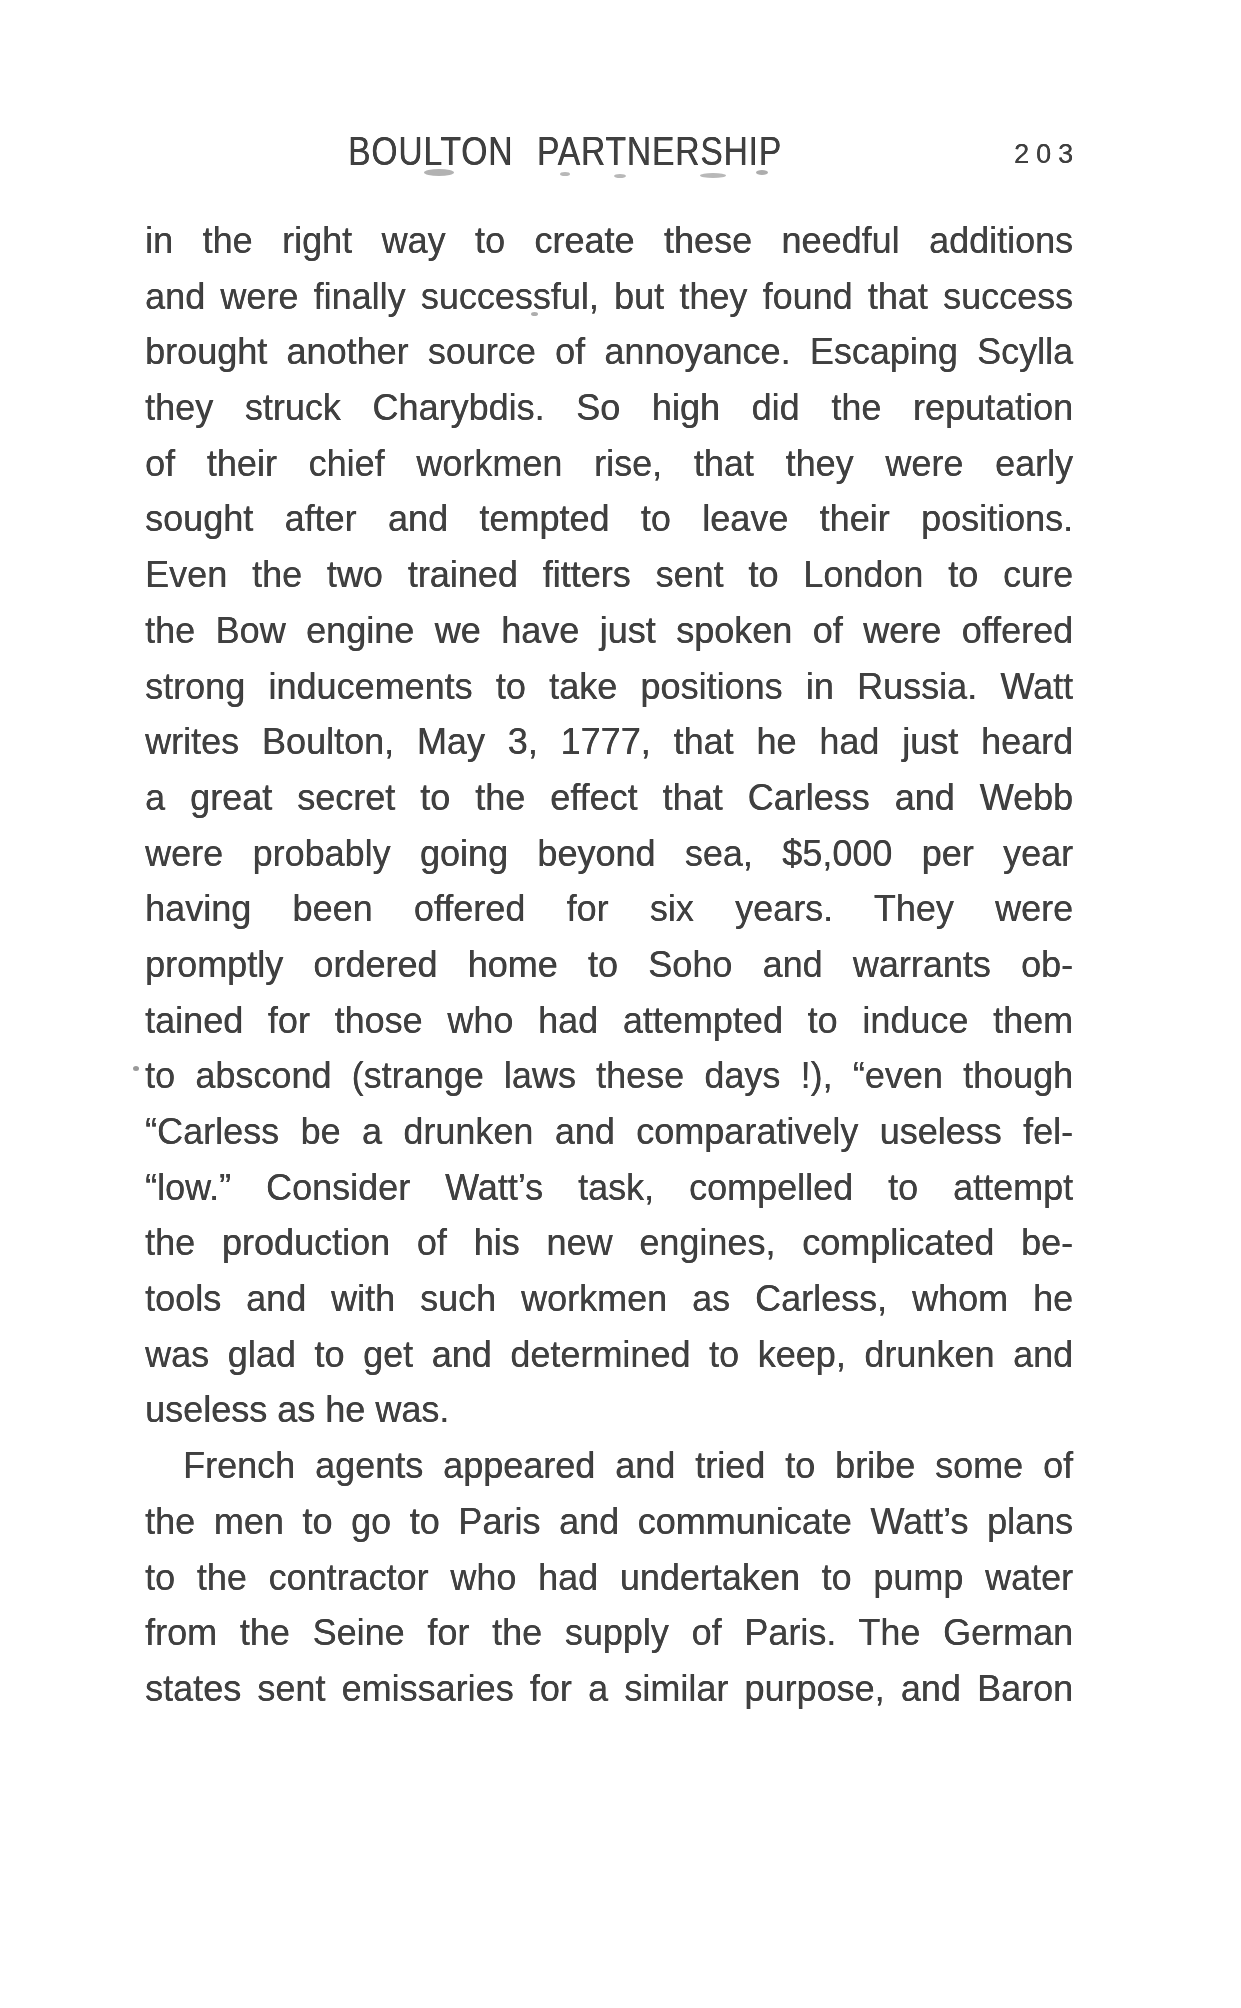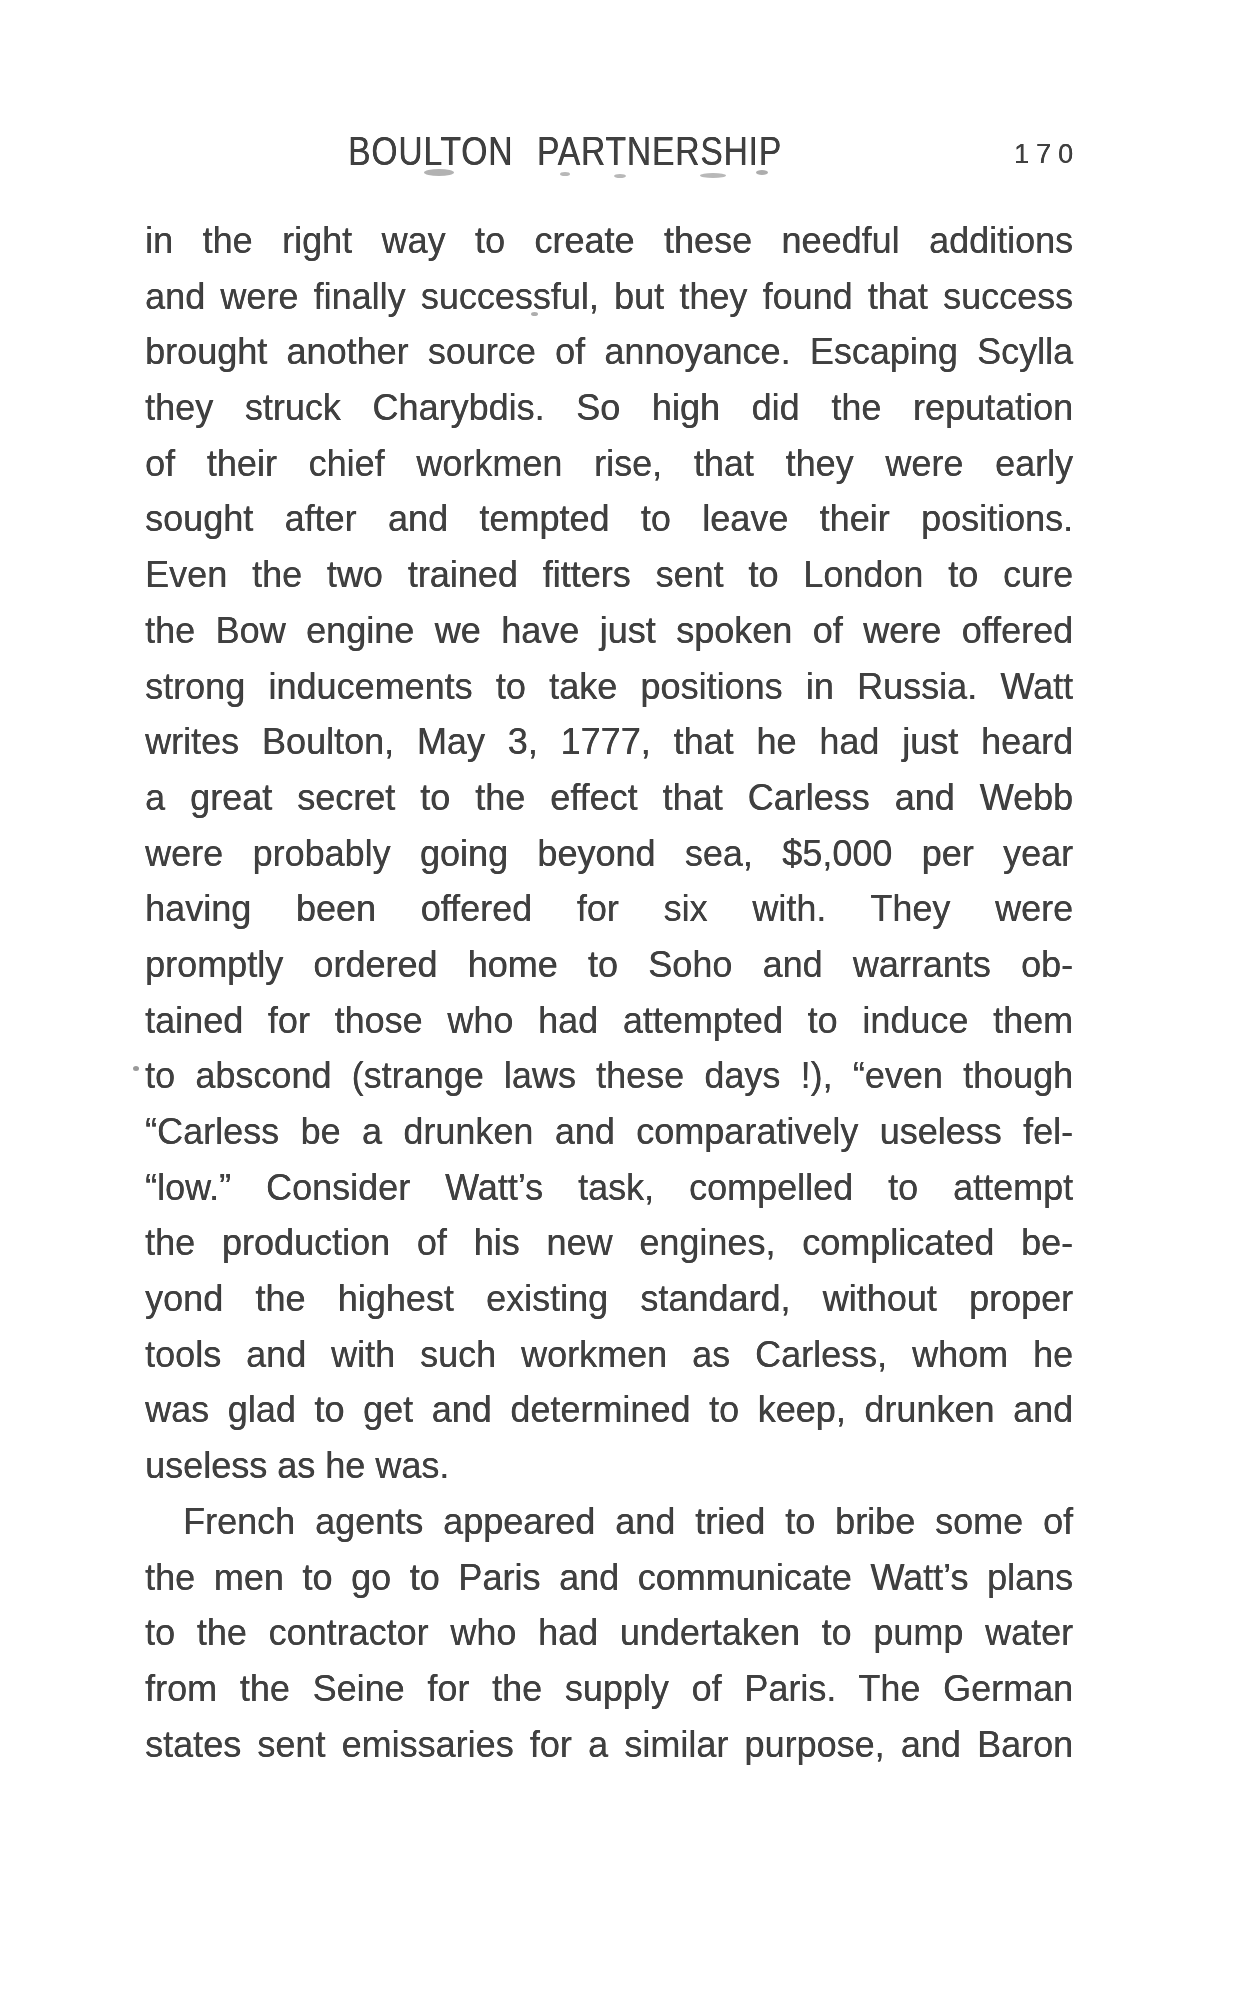--- a/index.html
+++ b/index.html
@@ -79,44 +79,43 @@
   .a6 { left: 133px; top: 1066px; width: 6px; height: 5px; opacity: 0.40; }
   .a7 { left: 531px; top: 312px; width: 7px; height: 4px; opacity: 0.32; }
 </style>
 </head>
 <body>
 
 <div class="page">
 
   <header class="running-head">
     <span class="head-title">BOULTON PARTNERSHIP</span>
-    <span class="page-number">170</span>
+    <span class="page-number">203</span>
   </header>
 
   <main class="text-block">
     <div class="line">in the right way to create these needful additions</div>
     <div class="line">and were finally successful, but they found that success</div>
     <div class="line">brought another source of annoyance. Escaping Scylla</div>
     <div class="line">they struck Charybdis. So high did the reputation</div>
     <div class="line">of their chief workmen rise, that they were early</div>
     <div class="line">sought after and tempted to leave their positions.</div>
     <div class="line">Even the two trained fitters sent to London to cure</div>
     <div class="line">the Bow engine we have just spoken of were offered</div>
     <div class="line">strong inducements to take positions in Russia. Watt</div>
     <div class="line">writes Boulton, May 3, 1777, that he had just heard</div>
     <div class="line">a great secret to the effect that Carless and Webb</div>
     <div class="line">were probably going beyond sea, $5,000 per year</div>
-    <div class="line">having been offered for six with. They were</div>
+    <div class="line">having been offered for six years. They were</div>
     <div class="line">promptly ordered home to Soho and warrants ob-</div>
     <div class="line">tained for those who had attempted to induce them</div>
     <div class="line">to abscond (strange laws these days !), “even though</div>
     <div class="line">“Carless be a drunken and comparatively useless fel-</div>
     <div class="line">“low.” Consider Watt’s task, compelled to attempt</div>
     <div class="line">the production of his new engines, complicated be-</div>
-    <div class="line">yond the highest existing standard, without proper</div>
     <div class="line">tools and with such workmen as Carless, whom he</div>
     <div class="line">was glad to get and determined to keep, drunken and</div>
     <div class="line para-end">useless as he was.</div>
     <div class="line indent">French agents appeared and tried to bribe some of</div>
     <div class="line">the men to go to Paris and communicate Watt’s plans</div>
     <div class="line">to the contractor who had undertaken to pump water</div>
     <div class="line">from the Seine for the supply of Paris. The German</div>
     <div class="line">states sent emissaries for a similar purpose, and Baron</div>
   </main>
 

